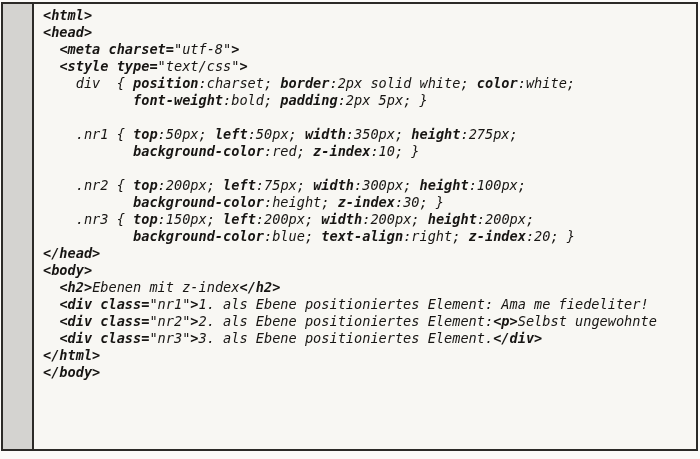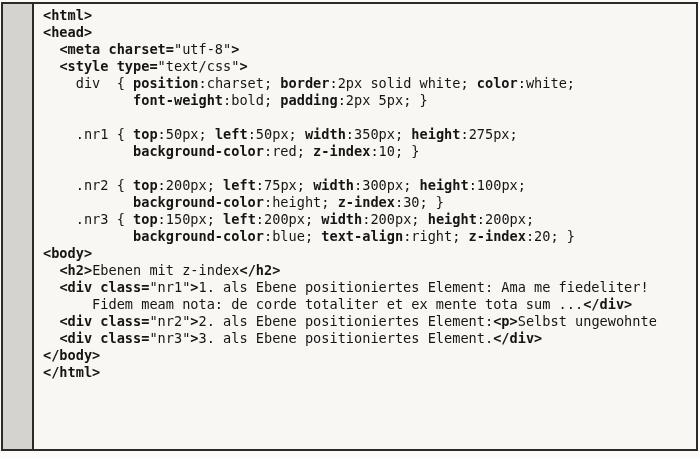--- a/index.html
+++ b/index.html
@@ -9,20 +9,21 @@
     font-family: "DejaVu Sans Mono", monospace;
     overflow: hidden;
   }
   .page {
     position: relative;
     width: 700px; height: 459px;
     background:
       radial-gradient(ellipse 180px 60px at 560px 180px, rgba(120,115,105,0.05), rgba(0,0,0,0) 70%),
       radial-gradient(ellipse 220px 80px at 480px 330px, rgba(120,115,105,0.05), rgba(0,0,0,0) 70%),
       #fcfbf9;
+    font-style: italic;
   }
   .listing-frame {
     position: absolute;
     left: 1px; top: 2px;
     width: 697px; height: 449px;
     border: 2px solid #2c2a27;
     background: #f8f7f3;
   }
   .gutter-bg {
     position: absolute;
@@ -65,23 +66,23 @@
         <div class="code-line"><span class="code-text"><span>    div  { </span><span class="bold">position</span><span>:charset; </span><span class="bold">border</span><span>:2px solid white; </span><span class="bold">color</span><span>:white;</span></span></div>
         <div class="code-line"><span class="code-text"><span>           </span><span class="bold">font-weight</span><span>:bold; </span><span class="bold">padding</span><span>:2px 5px; }</span></span></div>
         <div class="code-line"><span class="code-text"></span></div>
         <div class="code-line"><span class="code-text"><span>    .nr1 { </span><span class="bold">top</span><span>:50px; </span><span class="bold">left</span><span>:50px; </span><span class="bold">width</span><span>:350px; </span><span class="bold">height</span><span>:275px;</span></span></div>
         <div class="code-line"><span class="code-text"><span>           </span><span class="bold">background-color</span><span>:red; </span><span class="bold">z-index</span><span>:10; }</span></span></div>
         <div class="code-line"><span class="code-text"></span></div>
         <div class="code-line"><span class="code-text"><span>    .nr2 { </span><span class="bold">top</span><span>:200px; </span><span class="bold">left</span><span>:75px; </span><span class="bold">width</span><span>:300px; </span><span class="bold">height</span><span>:100px;</span></span></div>
         <div class="code-line"><span class="code-text"><span>           </span><span class="bold">background-color</span><span>:height; </span><span class="bold">z-index</span><span>:30; }</span></span></div>
         <div class="code-line"><span class="code-text"><span>    .nr3 { </span><span class="bold">top</span><span>:150px; </span><span class="bold">left</span><span>:200px; </span><span class="bold">width</span><span>:200px; </span><span class="bold">height</span><span>:200px;</span></span></div>
         <div class="code-line"><span class="code-text"><span>           </span><span class="bold">background-color</span><span>:blue; </span><span class="bold">text-align</span><span>:right; </span><span class="bold">z-index</span><span>:20; }</span></span></div>
+        <div class="code-line"><span class="code-text"><span class="bold">&lt;/head&gt;</span></span></div>
         <div class="code-line"><span class="code-text"><span class="bold">&lt;body&gt;</span></span></div>
         <div class="code-line"><span class="code-text"><span>  </span><span class="bold">&lt;h2&gt;</span><span>Ebenen mit z-index</span><span class="bold">&lt;/h2&gt;</span></span></div>
         <div class="code-line"><span class="code-text"><span>  </span><span class="bold">&lt;div class=</span><span>"nr1"</span><span class="bold">&gt;</span><span>1. als Ebene positioniertes Element: Ama me fiedeliter!</span></span></div>
-        <div class="code-line"><span class="code-text"><span>      Fidem meam nota: de corde totaliter et ex mente tota sum ...</span><span class="bold">&lt;/div&gt;</span></span></div>
         <div class="code-line"><span class="code-text"><span>  </span><span class="bold">&lt;div class=</span><span>"nr2"</span><span class="bold">&gt;</span><span>2. als Ebene positioniertes Element:</span><span class="bold">&lt;p&gt;</span><span>Selbst ungewohnte</span></span></div>
         <div class="code-line"><span class="code-text"><span>  </span><span class="bold">&lt;div class=</span><span>"nr3"</span><span class="bold">&gt;</span><span>3. als Ebene positioniertes Element.</span><span class="bold">&lt;/div&gt;</span></span></div>
+        <div class="code-line"><span class="code-text"><span class="bold">&lt;/html&gt;</span></span></div>
         <div class="code-line"><span class="code-text"><span class="bold">&lt;/body&gt;</span></span></div>
-        <div class="code-line"><span class="code-text"><span class="bold">&lt;/html&gt;</span></span></div>
       </div>
   </div>
 </div>
 
 </body></html>

